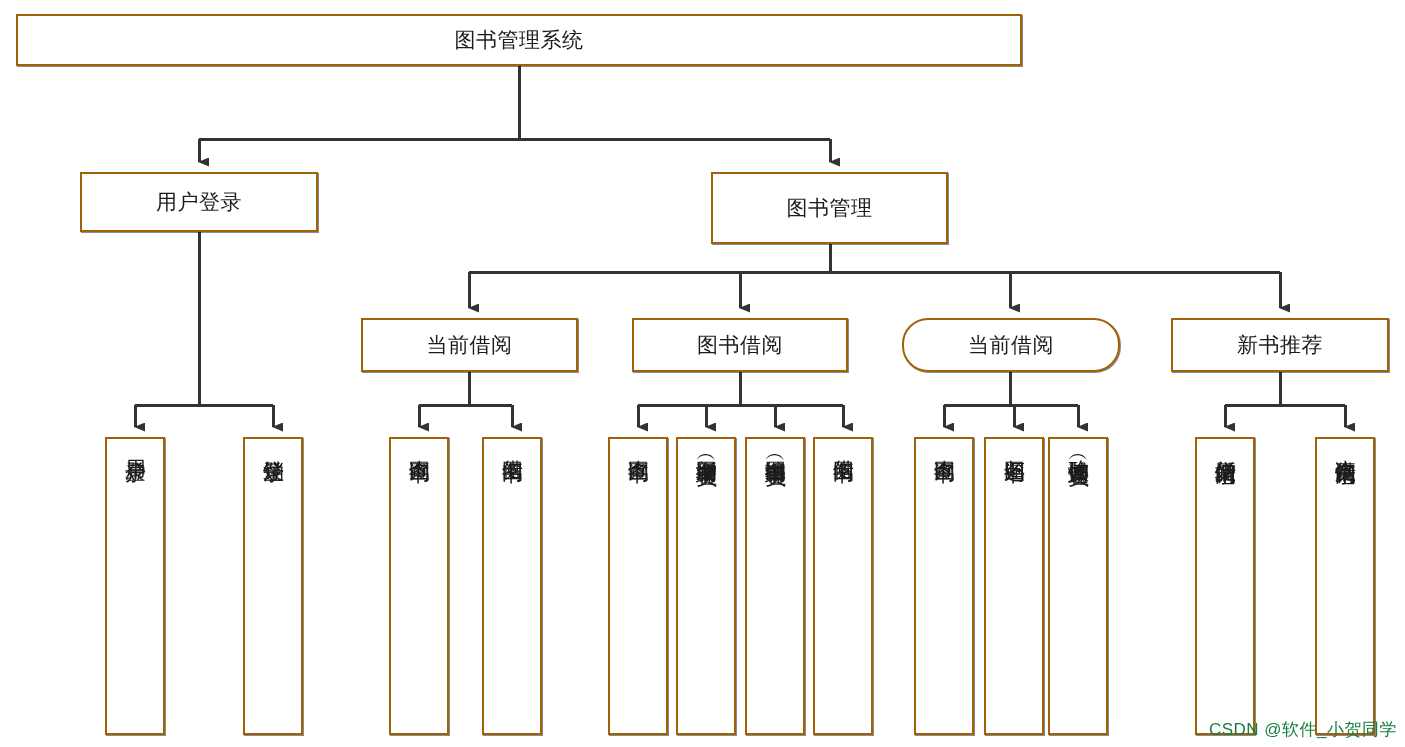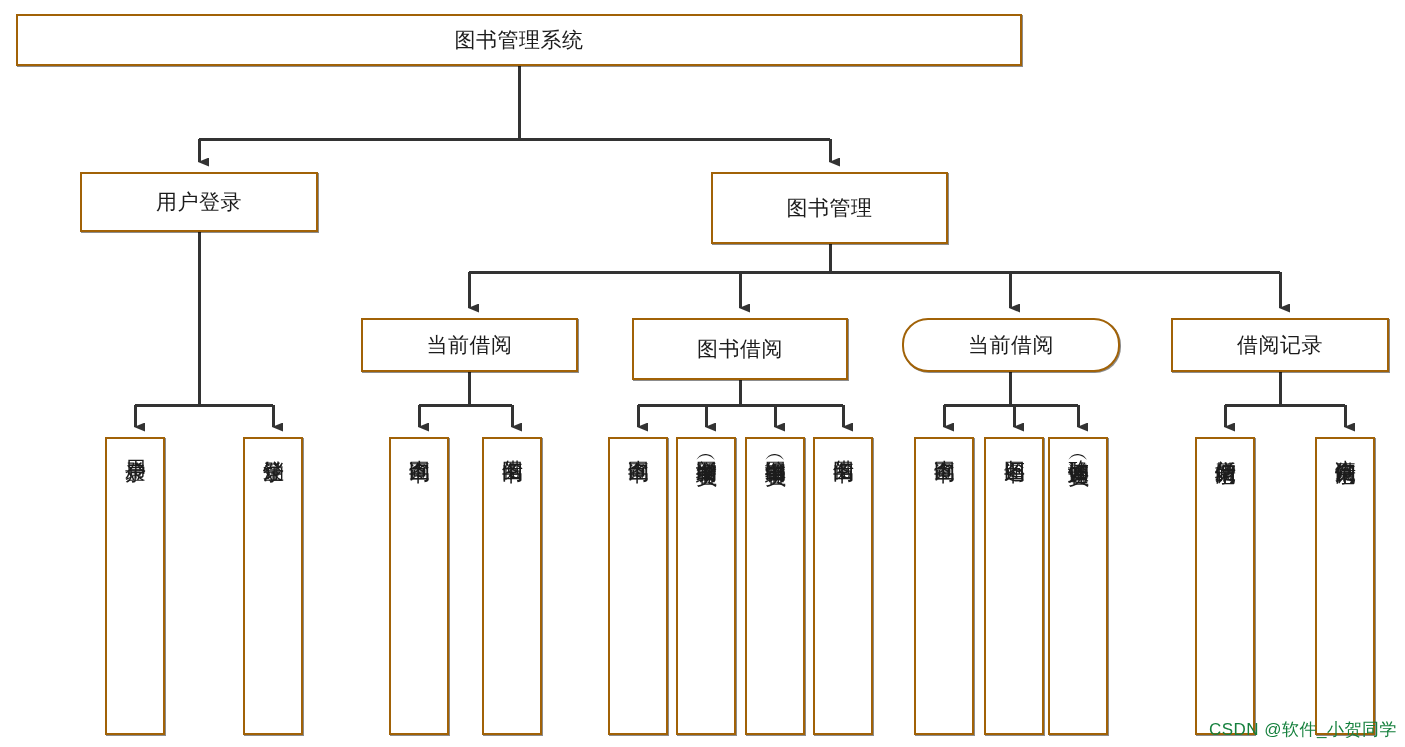--- a/index.html
+++ b/index.html
@@ -131,28 +131,28 @@
   <div class="node-box" style="left:80px; top:172px; width:238px; height:60px;">
     <span class="node-label-h">用户登录</span>
   </div>
   <div class="node-box" style="left:711px; top:172px; width:237px; height:72px;">
     <span class="node-label-h">图书管理</span>
   </div>
 
   <div class="node-box" style="left:361px; top:318px; width:217px; height:54px;">
     <span class="node-label-h">当前借阅</span>
   </div>
-  <div class="node-box" style="left:632px; top:318px; width:216px; height:62px;">
+  <div class="node-box" style="left:632px; top:318px; width:216px; height:54px;">
     <span class="node-label-h">图书借阅</span>
   </div>
   <div class="node-box" style="left:902px; top:318px; width:218px; height:54px;border-radius:26px;">
     <span class="node-label-h">当前借阅</span>
   </div>
   <div class="node-box" style="left:1171px; top:318px; width:218px; height:54px;">
-    <span class="node-label-h">借阅记录</span>
+    <span class="node-label-h">新书推荐</span>
   </div>
 
   <div class="node-box" style="left:105px; top:437px; width:60px; height:298px;">
     <span class="node-label-v">用户登录</span>
   </div>
   <div class="node-box" style="left:243px; top:437px; width:60px; height:298px;">
     <span class="node-label-v">注销登录</span>
   </div>
   <div class="node-box" style="left:389px; top:437px; width:60px; height:298px;">
     <span class="node-label-v">查询图书</span>

